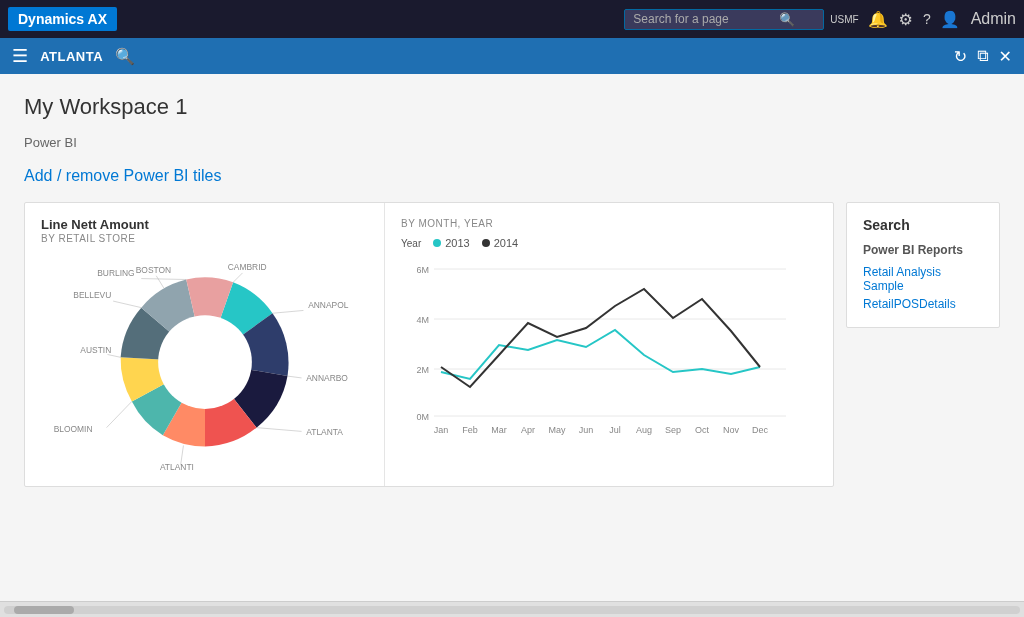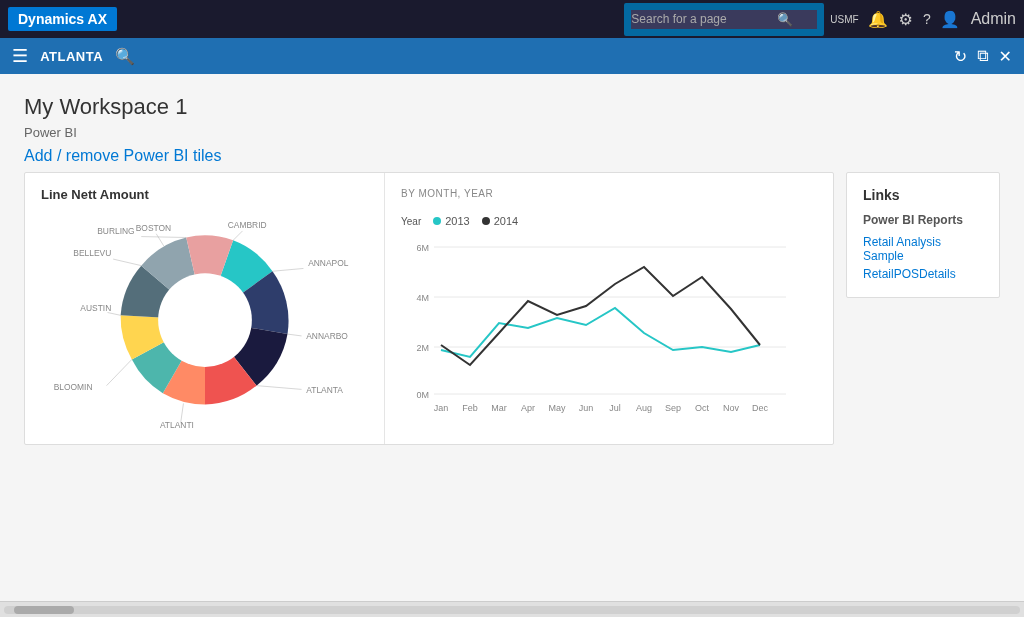--- a/index.html
+++ b/index.html
@@ -21,23 +21,23 @@
       font-weight: 600;
       padding: 4px 10px;
       border-radius: 2px;
       white-space: nowrap;
     }
     .nav-spacer { flex: 1; }
     .search-bar {
       display: flex;
       align-items: center;
       background: #3a3a5c;
-      border: 7px solid #0369a1;
+      border: 1px solid #0369a1;
       border-radius: 2px;
-      padding: 2px 0;
+      padding: 2px 8px;
       gap: 6px;
       width: 200px;
     }
     .search-bar input {
       background: transparent;
       border: none;
       color: #ccc;
       font-size: 12px;
       outline: none;
       width: 140px;
@@ -71,21 +71,21 @@
     .second-bar-actions span { color: white; font-size: 16px; cursor: pointer; }
 
     
     .main-content {
       background: #f5f5f5;
       padding: 20px 24px;
       height: calc(617px - 38px - 36px - 16px);
       overflow-y: auto;
       display: flex;
       flex-direction: column;
-      gap: 3px;
+      gap: 13px;
     }
 
     .page-title { font-size: 22px; font-weight: 300; color: #333; }
     .page-subtitle { font-size: 13px; color: #666; margin-top: 2px; }
     .add-link { color: #0078d4; font-size: 16px; cursor: pointer; text-decoration: none; margin-top: 4px; display: inline-block; }
 
     
     .dashboard-grid {
       display: flex;
       gap: 12px;
@@ -125,21 +125,21 @@
     .donut-container {
       display: flex;
       justify-content: center;
       align-items: center;
       margin-top: 8px;
       position: relative;
     }
     .donut-svg { overflow: visible; }
 
     
-    .line-chart-container { margin-top: 16px; }
+    .line-chart-container { margin-top: 8px; }
     .legend {
       display: flex;
       align-items: center;
       gap: 12px;
       margin-bottom: 6px;
       font-size: 11px;
       color: #555;
     }
     .legend-item { display: flex; align-items: center; gap: 4px; }
     .legend-dot { width: 8px; height: 8px; border-radius: 50%; }
@@ -225,20 +225,21 @@
   <h1 class="page-title">My Workspace 1</h1>
   <p class="page-subtitle">Power BI</p>
   <a class="add-link">Add / remove Power BI tiles</a>
 
   <div class="dashboard-grid">
     <div class="left-panel">
       <div class="charts-row">
 
         <div class="chart-card">
           <div class="chart-title">Line Nett Amount</div>
+          <div class="chart-subtitle">BY RETAIL STORE</div>
           <div class="donut-container">
             <svg class="donut-svg" width="300" height="220" viewBox="-160 -110 320 220">
 
               <path d="M 0,0 L 30,-85 A 90,90 0 0,1 72,-52 Z" fill="#26c6c6" transform="translate(0,0)"></path>
 
               <path d="M 0,0 L 72,-52 A 90,90 0 0,1 88,15 Z" fill="#2e3d6b"></path>
 
               <path d="M 0,0 L 88,15 A 90,90 0 0,1 55,70 Z" fill="#1a1a3e"></path>
 
               <path d="M 0,0 L 55,70 A 90,90 0 0,1 0,90 Z" fill="#ef5350"></path>
@@ -350,21 +351,21 @@
                 "></polyline>
             </svg>
           </div>
         </div>
 
       </div>
     </div>
 
     <div class="right-panel">
       <div class="links-section">
-        <div class="links-title">Links</div>
+        <div class="links-title">Search</div>
         <div class="links-group-title">Power BI Reports</div>
         <a class="link-item">Retail Analysis Sample</a>
         <a class="link-item">RetailPOSDetails</a>
       </div>
     </div>
   </div>
 </div>
 
 <div class="bottom-bar">
   <div class="scroll-track">

